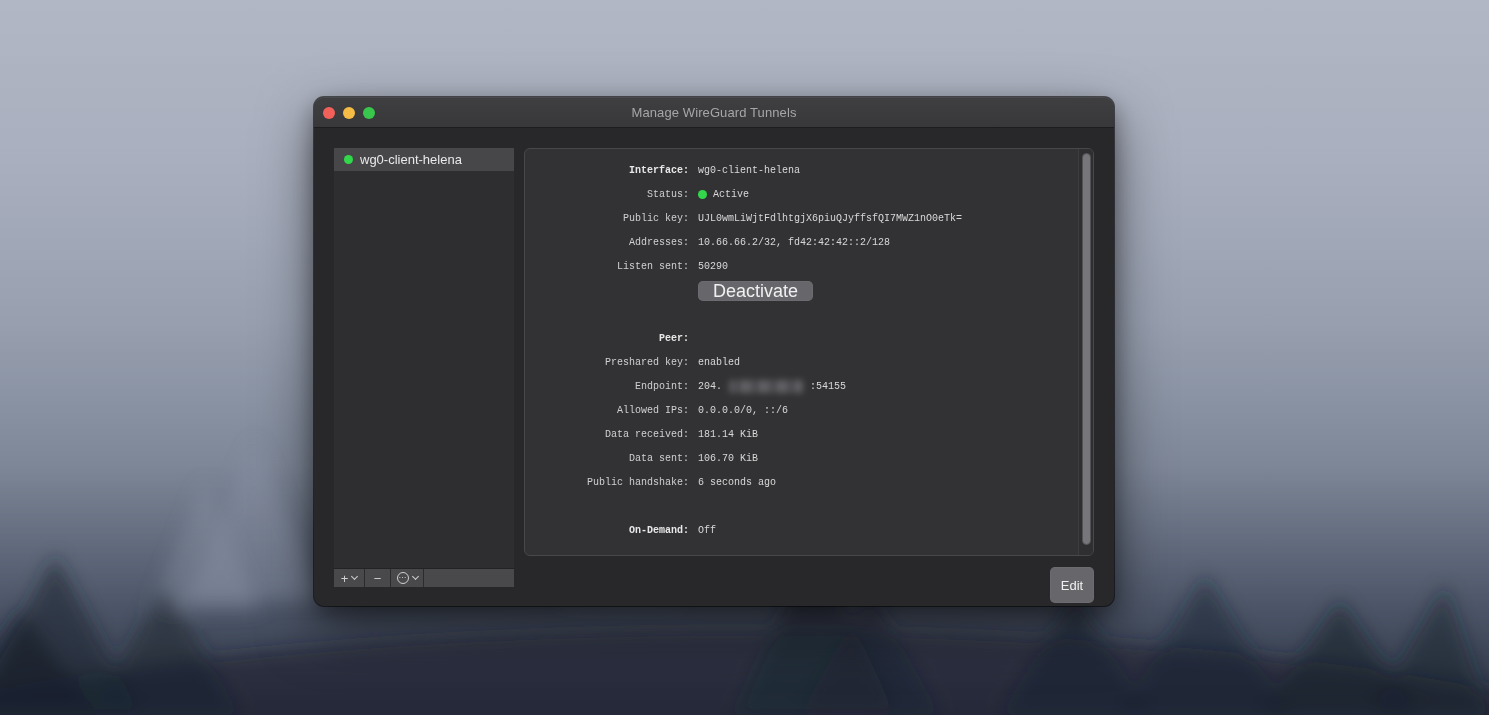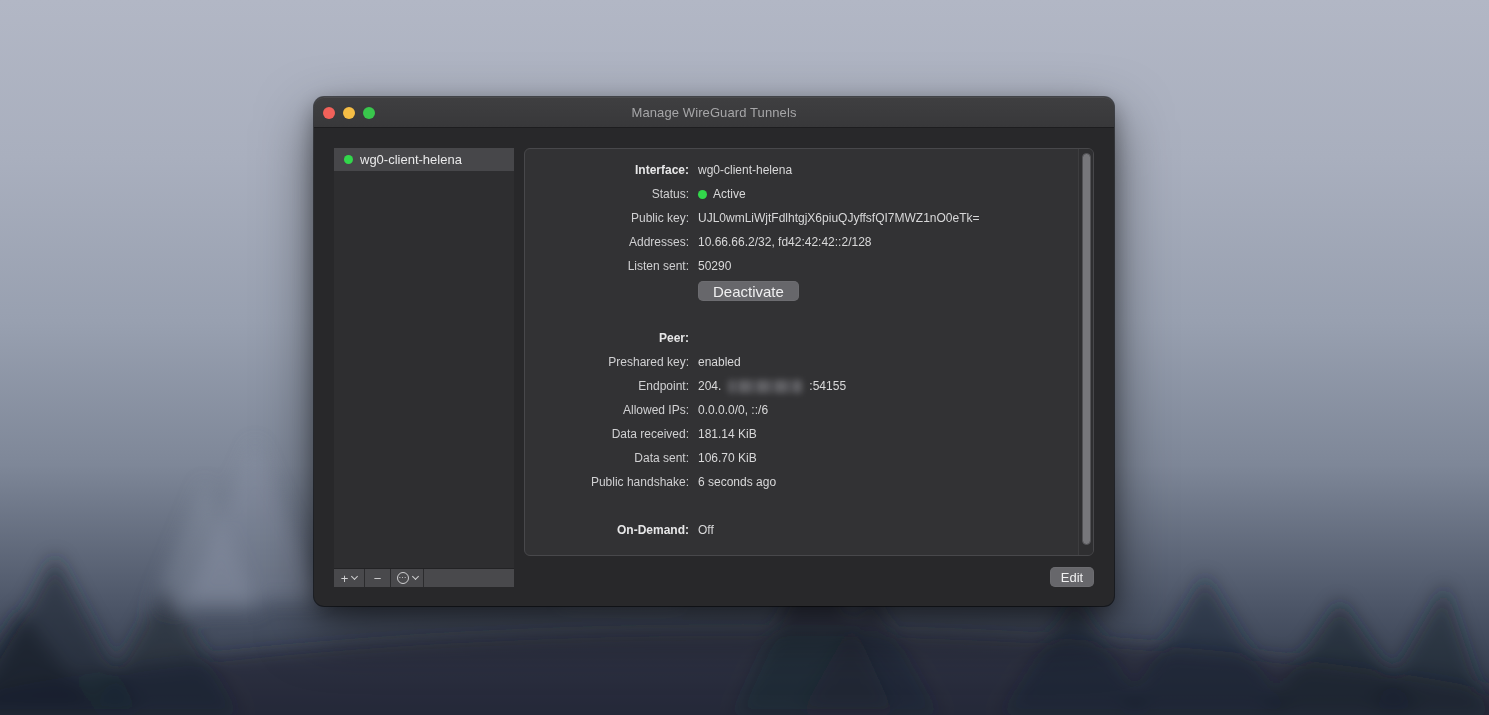--- a/index.html
+++ b/index.html
@@ -53,47 +53,47 @@
   
   .panel {
     position:absolute; left:210px; top:51px; width:570px; height:408px;
     background:#323234; border:1px solid #48484b; border-radius:6px; overflow:hidden;
   }
   .panel-content { position:absolute; left:0; top:0; right:15px; bottom:0; overflow:hidden; }
   .section { padding-top:0; }
   .section:first-child { padding-top:9px; }
   .section:nth-child(2) { margin-top:25px; }
   .section:nth-child(3) { margin-top:24px; }
-  .row { height:24px; display:flex; align-items:center; font-size:12px; white-space:nowrap; }
+  .row { height:24px; display:flex; align-items:center; font-size:10px; white-space:nowrap;font-family:Liberation Mono, monospace; }
   .lab { width:164px; text-align:right; color:#d0d0d2; flex:none; }
   .lab.bold { font-weight:700; color:#e7e7e8; }
   .val { margin-left:9px; color:#d8d8d9; display:flex; align-items:center; gap:6px; }
   .dot { width:9px; height:9px; border-radius:50%; display:inline-block; flex:none; }
   .redacted {
     display:inline-block; width:74px; height:13px; border-radius:2px; margin:0 1px;
     background:repeating-linear-gradient(90deg,#606064 0 6px,#4c4c50 6px 12px,#6a6a6e 12px 18px);
     filter:blur(3px); opacity:.9;
   }
   .deactivate {
     margin:3px 0 0 173px; height:20px; padding:0 15px;
     background:#67676b; border:none; border-radius:5px;
-    color:#f0f0f1; font-size:15px; font-family:inherit; cursor:default;
+    color:#f0f0f1; font-size:18px; font-family:inherit; cursor:default;
     box-shadow:inset 0 0 0 .5px rgba(255,255,255,.08);
   }
   .scrolltrack {
     position:absolute; right:0; top:0; bottom:0; width:15px;
     background:#2f2f31; border-left:1px solid #3d3d3f;
   }
   .scrollthumb {
     position:absolute; left:3px; width:9px; top:4px; height:392px;
     background:#77777b; border-radius:5px; border:1px solid #525255;
   }
 
   .edit-btn {
-    position:absolute; right:20px; top:470px; width:44px; height:20px;
+    position:absolute; right:20px; top:470px; width:44px; height:36px;
     background:#67676b; border:none; border-radius:5px;
     color:#f0f0f1; font-size:13px; font-family:inherit; cursor:default;
     display:flex; align-items:center; justify-content:center;
     box-shadow:inset 0 0 0 .5px rgba(255,255,255,.08);
   }
 </style>
 </head>
 <body>
 
 <svg class="bg-trees" width="1489" height="715" viewBox="0 0 1489 715">

